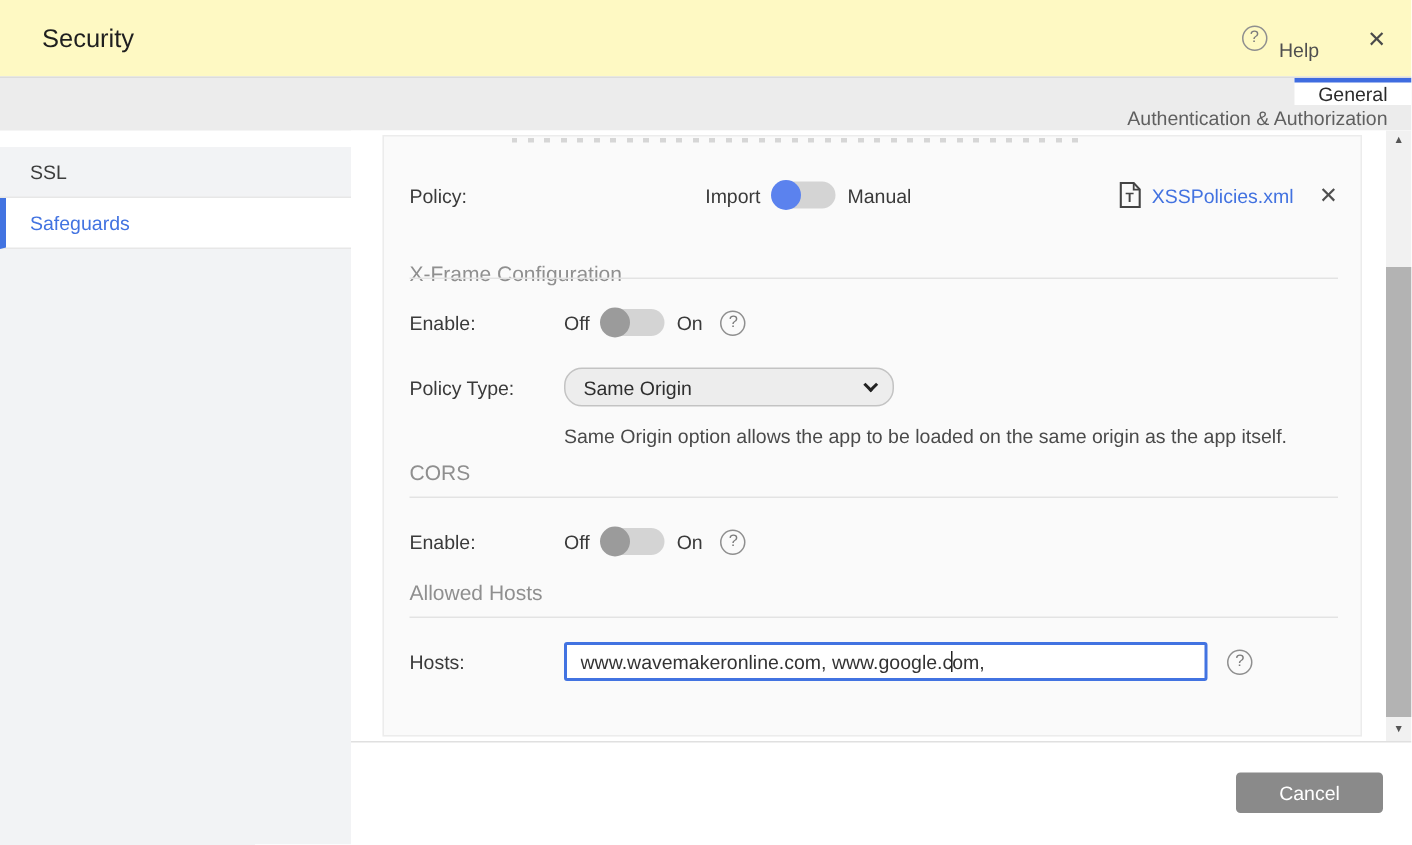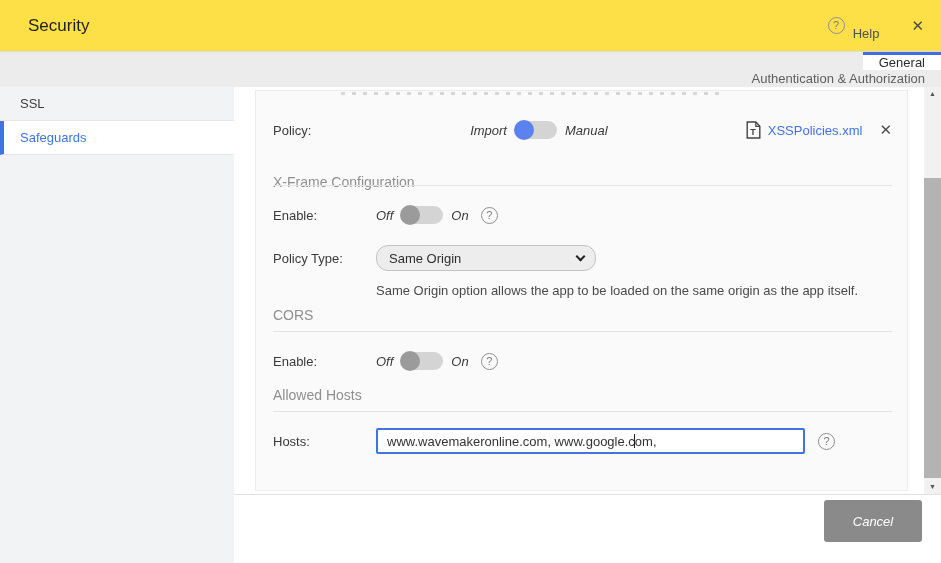--- a/index.html
+++ b/index.html
@@ -5,21 +5,21 @@
   * { margin:0; padding:0; box-sizing:border-box; }
   html,body { width:941px; height:563px; }
   body {
     font-family:"Liberation Sans","DejaVu Sans",sans-serif;
     background:#fff; color:#3a3a3a; position:relative; overflow:hidden;
     font-size:13px;
   }
   
   .header {
     position:absolute; left:0; top:0; width:941px; height:51px;
-    background:#fde047; display:flex; align-items:center; padding:0 17px 0 28px;
+    background:#fef9c3; display:flex; align-items:center; padding:0 17px 0 28px;
   }
   .header-title { font-size:17px; color:#1f1f1f; }
   .header-right { margin-left:auto; display:flex; align-items:center; gap:8px; }
   .qmark {
     display:inline-block; width:17px; height:17px; border:1px solid #8f8f8f;
     border-radius:50%; color:#7c7c7c; font-size:11px; line-height:15px;
     text-align:center; flex:0 0 auto;
   }
   .help-label { color:#4f4f4f; font-size:13px;margin-top:16px; }
   .header-close { margin-left:24px; font-size:15px; color:#4a4a4a; cursor:pointer; }
@@ -31,21 +31,21 @@
   }
   .tab {
     height:34px; display:flex; align-items:center; padding:0 16px;
     color:#5f5f5f; font-size:13px;
   }
   .tab.active {
     background:#fff; color:#2b2b2b; border-top:3px solid #3f6ce0;
   }
   
   .sidebar {
-    position:absolute; left:0; top:87px; width:234px; bottom:0;
+    position:absolute; left:0; top:98px; width:234px; bottom:0;
     background:#f2f3f5;
   }
   .side-item {
     height:34px; line-height:33px; padding-left:20px; color:#3d3d3d;
     border-bottom:1px solid #e7e7e7; cursor:pointer;
   }
   .side-item.selected {
     background:#fff; color:#4273e1; border-left:4px solid #4273e1; padding-left:16px;
   }
   
@@ -61,21 +61,21 @@
   .clipped-row {
     position:absolute; left:85px; top:1px; width:380px; height:3px;
     background:repeating-linear-gradient(90deg,#b9b9b9 0 4px,transparent 4px 11px);
     opacity:.55;
   }
   
   .switch { position:relative; width:42px; height:18px; background:#d4d4d4; border-radius:9px; flex:0 0 auto; cursor:pointer; }
   .knob { position:absolute; width:20px; height:20px; border-radius:50%; top:-1px; left:-1px; }
   .knob.blue { background:#5b82ee; }
   .knob.gray { background:#9b9b9b; }
-  .tgl-txt { color:#3a3a3a;font-style:italic; }
+  .tgl-txt { color:#3a3a3a; }
   .gap8 { display:flex; align-items:center; gap:8px; }
   
   .file-chip { display:flex; align-items:center; gap:7px; margin-left:44px; }
   .file-link { color:#4272e0; cursor:pointer; }
   .chip-close { margin-left:10px; font-size:15px; color:#4f4f4f; cursor:pointer; }
   
   .select-wrap { position:relative; width:220px; height:26px; flex:0 0 auto; }
   .select-box {
     width:100%; height:100%; background:#ededed; border:1px solid #c3c3c3;
     font-family:inherit; font-size:13px; color:#2e2e2e; padding:0 28px 0 12px;
@@ -102,22 +102,22 @@
   .sb-arrow {
     position:absolute; left:0; width:17px; height:14px; font-size:7px; color:#555;
     text-align:center; line-height:14px; cursor:pointer;
   }
   .sb-up { top:0; } .sb-down { bottom:0; }
   .sb-thumb { position:absolute; left:0; top:91px; width:17px; height:300px; background:#b3b3b3; cursor:grab; }
   
   .footer-divider { position:absolute; left:0; top:407px; right:0; height:1px; background:#e0e0e0; }
   .footer-btns { position:absolute; right:19px; bottom:21px; display:flex; gap:13px; }
   .btn {
-    height:42px; border:none; border-radius:3px; color:#fff; font-family:inherit;
-    font-size:13px; cursor:pointer;font-style:italic;
+    height:27px; border:none; border-radius:3px; color:#fff; font-family:inherit;
+    font-size:13px; cursor:pointer;
   }
   .btn-cancel { width:98px; background:#8a8a8a; }
   .btn-save  { width:99px; background:#4569e8; }
 </style>
 </head>
 <body>
 
 <div class="header">
   <span class="header-title">Security</span>
   <span class="header-right">

